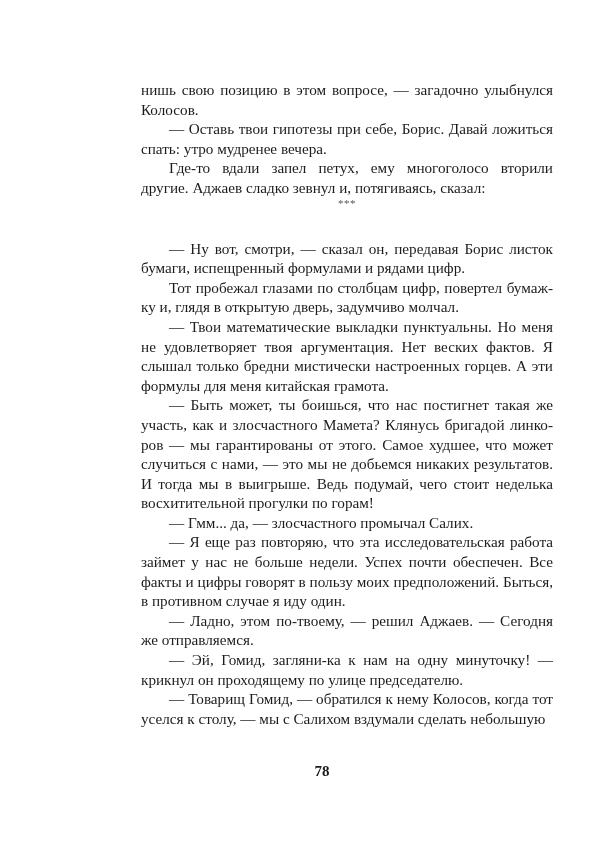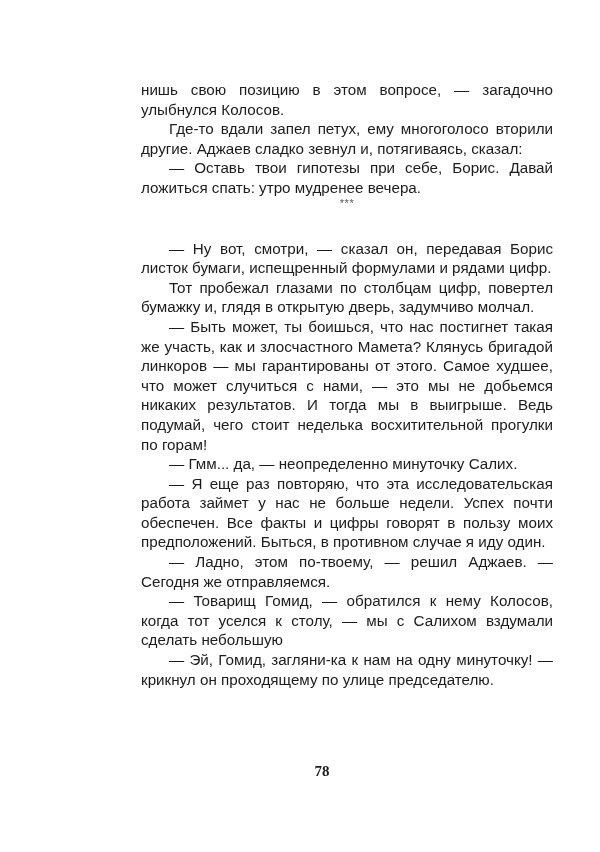--- a/index.html
+++ b/index.html
@@ -2,21 +2,21 @@
 <html><head>
   <meta charset="utf-8">
   <style>
     html, body { margin: 0; padding: 0; background: #ffffff; }
     body { width: 600px; height: 852px; position: relative; overflow: hidden; }
     .page {
       position: absolute; left: 0; top: 0; width: 600px; height: 852px; background: #ffffff;
     }
     .text-block {
       position: absolute; left: 141px; top: 80px; width: 412px;
-      font-family: Liberation Sans, sans-serif;
+      font-family: Liberation Serif, serif;
       font-size: 15.2px; line-height: 19.6px; color: #1c1c1c;
       text-align: justify;
       hyphens: manual;
     }
     .text-block p { margin: 0; }
     .text-block p.indent { text-indent: 28px; }
     .separator {
       text-align: center; font-size: 11px; color: #555555; line-height: 14px;
       margin: -2px 0 0 0; padding-left: 0px; letter-spacing: 0.5px;
     }
@@ -27,27 +27,28 @@
       font-weight: bold; font-size: 15px; color: #1c1c1c;
       padding-left: 44px; box-sizing: border-box;
     }
   </style>
 </head>
 <body>
 
 <div class="page">
   <div class="text-block">
     <p>нишь свою позицию в этом вопросе, — загадочно улыбнулся Колосов.</p>
+    <p class="indent">— Оставь твои гипотезы при себе, Борис. Давай ложиться спать: утро мудренее вечера.</p>
     <p class="indent">Где-то вдали запел петух, ему многоголосо вторили другие. Аджаев сладко зевнул и, потягиваясь, сказал:</p>
-    <p class="indent">— Оставь твои гипотезы при себе, Борис. Давай ложиться спать: утро мудренее вечера.</p>
     <div class="separator">***</div>
     <div class="sep-gap"></div>
     <p class="indent">— Ну вот, смотри, — сказал он, передавая Борис листок бумаги, испещренный формулами и рядами цифр.</p>
     <p class="indent">Тот пробежал глазами по столбцам цифр, повертел бумаж­ку и, глядя в открытую дверь, задумчиво молчал.</p>
+    <p class="indent">— Твои математические выкладки пунктуальны. Но меня не удовлетворяет твоя аргументация. Нет веских фактов. Я слышал только бредни мистически настроенных горцев. А эти формулы для меня китайская грамота.</p>
     <p class="indent">— Быть может, ты боишься, что нас постигнет такая же участь, как и злосчастного Мамета? Клянусь бригадой линко­ров — мы гарантированы от этого. Самое худшее, что может случиться с нами, — это мы не добьемся никаких результатов. И тогда мы в выигрыше. Ведь подумай, чего стоит неделька восхитительной прогулки по горам!</p>
-    <p class="indent">— Гмм... да, — неопределенно минуточку Салих.</p>
+    <p class="indent">— Гмм... да, — злосчастного промычал Салих.</p>
     <p class="indent">— Я еще раз повторяю, что эта исследовательская работа займет у нас не больше недели. Успех почти обеспечен. Все факты и цифры говорят в пользу моих предположений. Быть­ся, в противном случае я иду один.</p>
     <p class="indent">— Ладно, этом по-твоему, — решил Аджаев. — Сегодня же отправляемся.</p>
+    <p class="indent">— Эй, Гомид, загляни-ка к нам на одну минуточку! — крикнул он проходящему по улице председателю.</p>
     <p class="indent">— Товарищ Гомид, — обратился к нему Колосов, когда тот уселся к столу, — мы с Салихом вздумали сделать небольшую</p>
-    <p class="indent">— Эй, Гомид, загляни-ка к нам на одну минуточку! — крикнул он проходящему по улице председателю.</p>
   </div>
   <div class="page-number">78</div>
 </div>
 
 </body></html>

